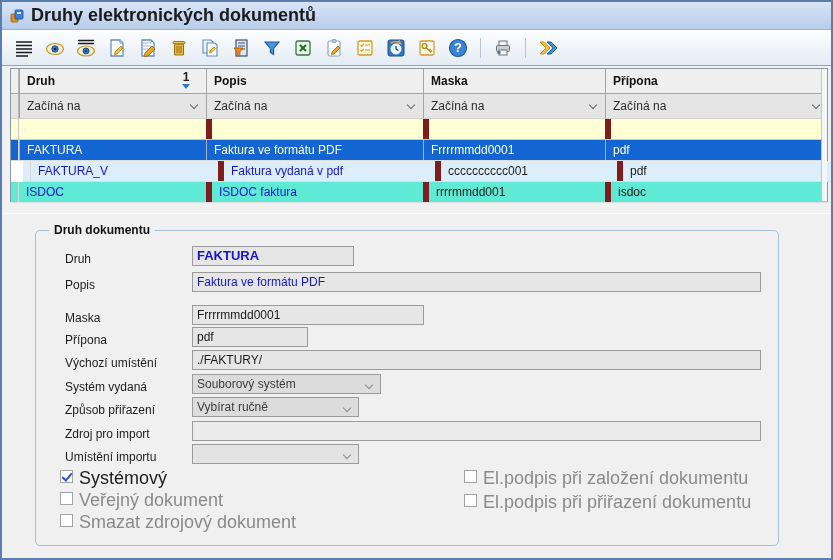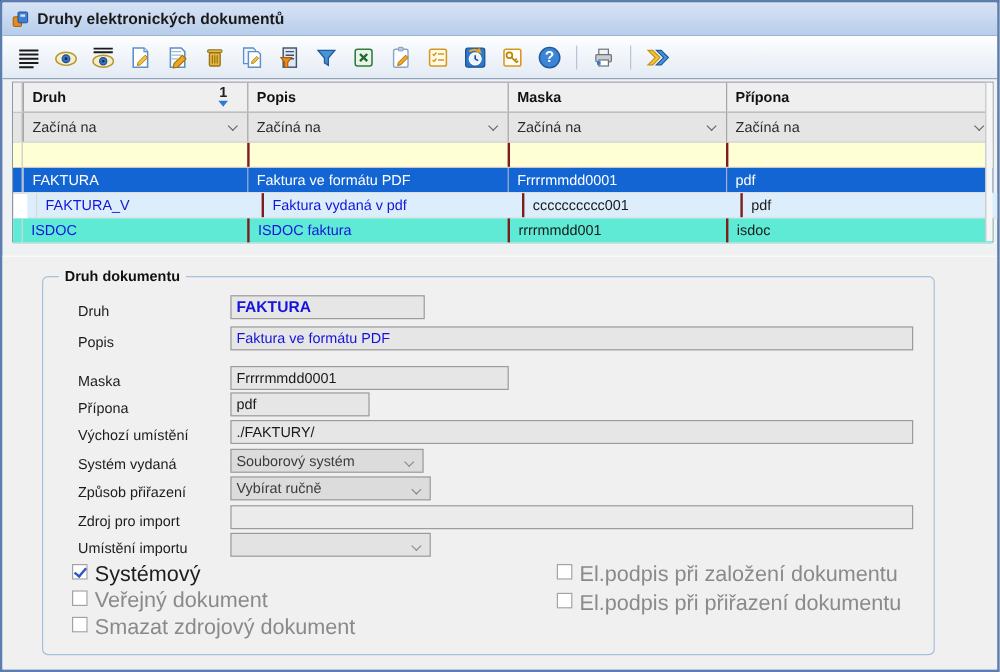--- a/index.html
+++ b/index.html
@@ -9,42 +9,42 @@
     background:#f0f1f2;border:2px solid #5b7db0;outline:1px solid #33517c;
     border-radius:3px 3px 0 0;overflow:hidden;
   }
   
   .titlebar{
     position:absolute;left:0;top:0;right:0;height:28px;
     background:linear-gradient(#d8e4f6,#b7cdea);
     border-bottom:1px solid #9ab4d6;
     display:flex;align-items:center;padding-left:7px;gap:6px;
   }
-  .titlebar .title{font-size:13px;font-weight:700;color:#1a1a1a;}
+  .titlebar .title{font-size:18px;font-weight:700;color:#1a1a1a;}
   .appicon{width:16px;height:16px;display:inline-block;}
   
   .toolbar{
     position:absolute;left:0;top:28px;right:0;height:36px;
     background:linear-gradient(#fdfeff,#e4ebf4);
     border-bottom:1px solid #8ea4bd;
     display:flex;align-items:center;padding-left:10px;gap:7px;
   }
   .tbtn{width:24px;height:24px;display:flex;align-items:center;justify-content:center;border-radius:3px;}
   .tsep{width:1px;height:20px;background:#b9c4d2;margin:0 3px;}
   .help-glyph{position:relative;}
   .help-glyph::after{content:"?";position:absolute;left:0;top:0;width:20px;height:20px;
     text-align:center;line-height:20px;color:#fff;font-weight:700;font-size:13px;}
   
   .grid{
     position:absolute;left:8px;top:66px;width:818px;height:134px;
     border:1px solid #8d98a6;background:#fff;font-size:12px;
   }
   .g-row{display:flex;width:100%;}
   .g-ind{width:8px;flex:none;border-right:1px solid #b5b5b5;}
-  .g-cell{flex:none;border-left:2px solid #7f1d1d;overflow:hidden;white-space:nowrap;position:relative;}
+  .g-cell{flex:none;border-left:6px solid #7f1d1d;overflow:hidden;white-space:nowrap;position:relative;}
   .g-cell:nth-child(2){border-left:none;}
   .w1{width:187px;} .w2{width:217px;} .w3{width:182px;} .w4{width:223px;}
   .g-header{height:25px;background:#efefef;border-bottom:1px solid #a5a5a5;}
   .g-header .g-ind{background:#efefef;}
   .g-header .g-cell{font-weight:700;color:#111;line-height:24px;padding-left:7px;border-left:1px solid #a5a5a5;}
   .sortbadge{position:absolute;right:16px;top:1px;text-align:center;line-height:14px;font-weight:700;color:#222;}
   .sort-arrow{display:block;margin:0 auto;width:0;height:0;border-left:4px solid transparent;border-right:4px solid transparent;border-top:5px solid #2f7ad0;}
   .g-filter{height:25px;background:#e5e5e5;border-bottom:1px solid #cfcfcf;}
   .g-filter .g-ind{background:#e5e5e5;}
   .g-filter .g-cell{color:#2c2c2c;line-height:24px;padding-left:7px;border-left:1px solid #a5a5a5;}
@@ -290,21 +290,21 @@
     <span class="lbl" style="left:63px;top:94px;">Maska</span>
     <div class="fld v-black" style="left:190px;top:91px;width:232px;">Frrrrmmdd0001</div>
 
     <span class="lbl" style="left:63px;top:116px;">Přípona</span>
     <div class="fld v-black" style="left:190px;top:113px;width:116px;">pdf</div>
 
     <span class="lbl" style="left:63px;top:139px;">Výchozí umístění</span>
     <div class="fld v-black" style="left:190px;top:136px;width:569px;">./FAKTURY/</div>
 
     <span class="lbl" style="left:63px;top:163px;">Systém vydaná</span>
-    <div class="dd" style="left:190px;top:160px;width:161px;"><span>Souborový systém</span><i class="chev"></i></div>
+    <div class="dd" style="left:190px;top:160px;width:189px;"><span>Souborový systém</span><i class="chev"></i></div>
 
     <span class="lbl" style="left:63px;top:186px;">Způsob přiřazení</span>
     <div class="dd" style="left:190px;top:183px;width:167px;"><span>Vybírat ručně</span><i class="chev"></i></div>
 
     <span class="lbl" style="left:63px;top:210px;">Zdroj pro import</span>
     <div class="fld v-black" style="left:190px;top:207px;width:569px;background:#ebebeb;"></div>
 
     <span class="lbl" style="left:63px;top:233px;">Umístění importu</span>
     <div class="dd" style="left:190px;top:230px;width:167px;background:#e3e3e3;"><span></span><i class="chev"></i></div>
 

